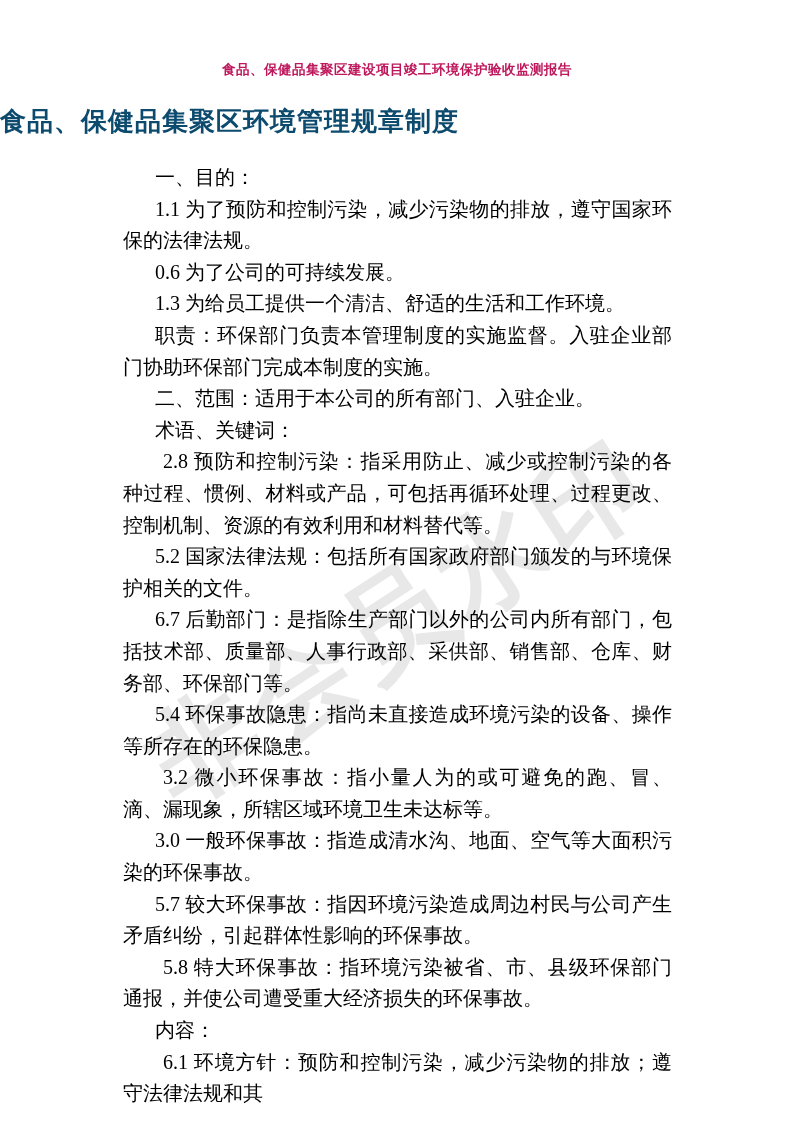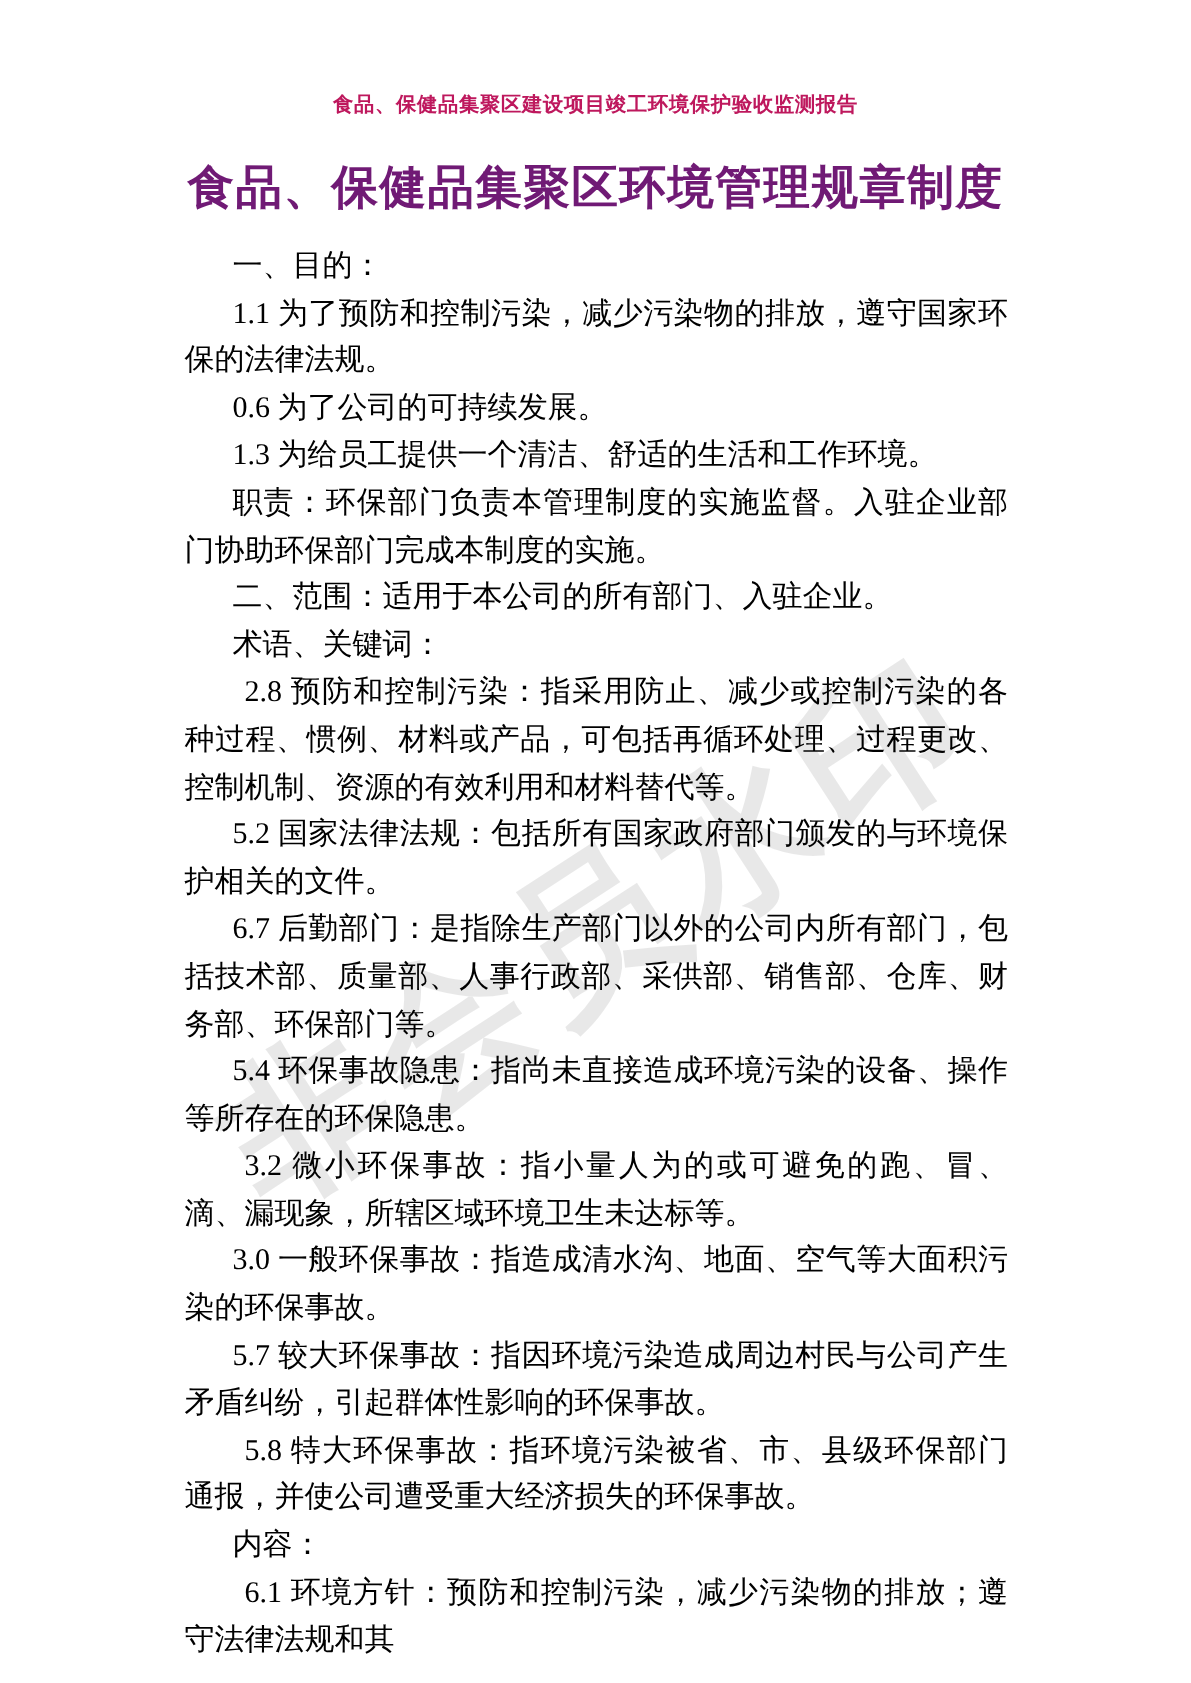--- a/index.html
+++ b/index.html
@@ -25,25 +25,25 @@
     font-size: 13.5px;
     font-weight: bold;
     letter-spacing: 0.5px;
     z-index: 2;
   }
   .doc-title {
     position: absolute;
     top: 104px;
     left: 0;
     width: 100%;
-    text-align: center;
-    font-size: 31px;
+    text-align: left;
+    font-size: 26px;
     font-weight: bold;
     letter-spacing: 1px;
-    color: #701a75;
+    color: #0c4a6e;
     z-index: 2;
   }
   .content {
     position: absolute;
     top: 162px;
     left: 123px;
     width: 549px;
     font-size: 20px;
     line-height: 31.6px;
     text-align: justify;

